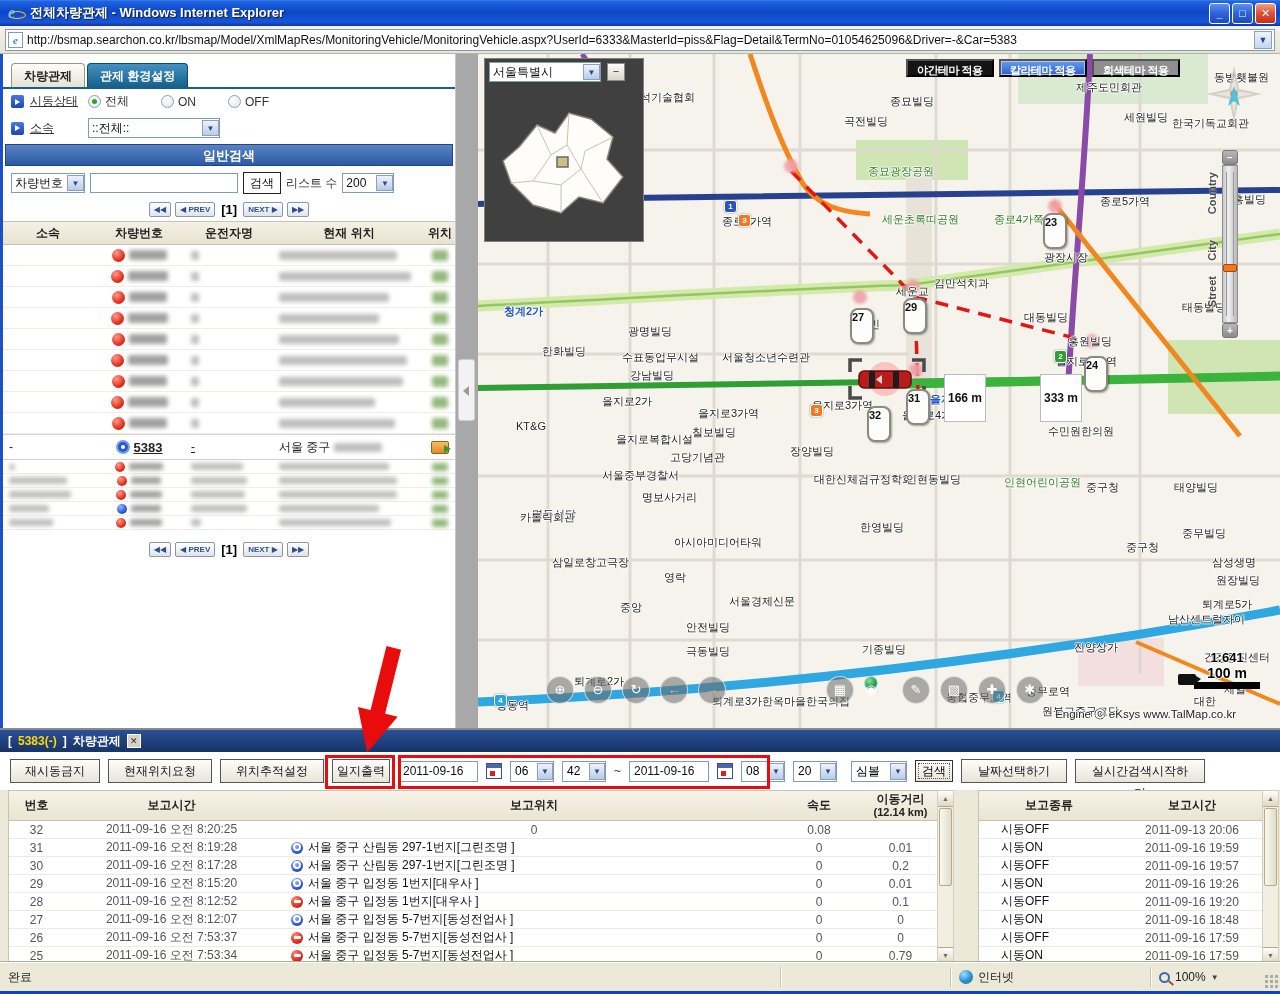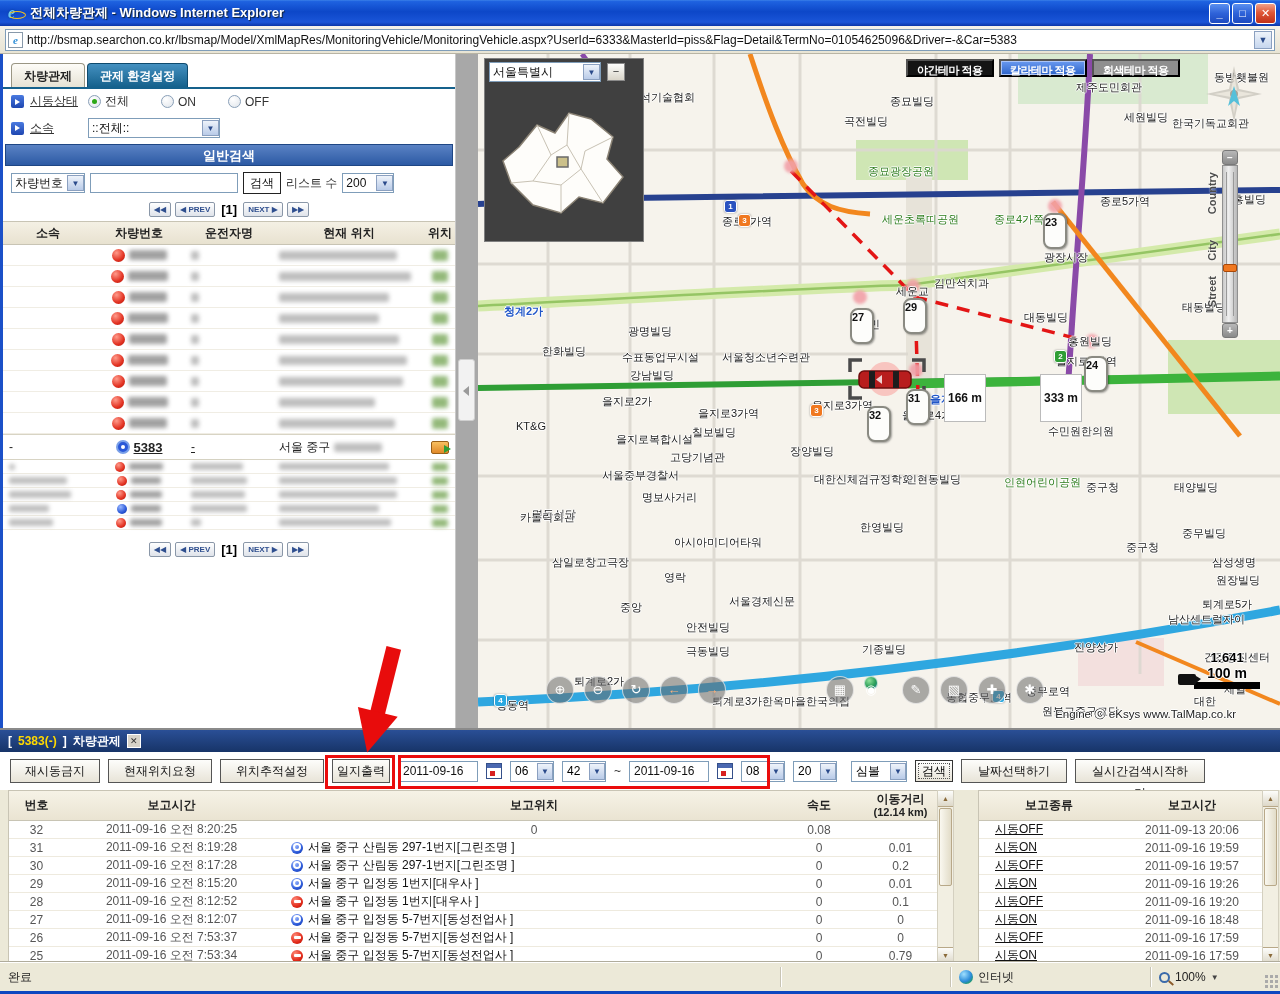--- a/index.html
+++ b/index.html
@@ -198,21 +198,21 @@
   .g2 { grid-template-columns:140px 146px; }
   .rc { text-align:center; color:#555; }
   .rloc { display:flex; align-items:center; gap:5px; padding-left:12px; color:#111; }
   .rico { width:12px; height:12px; border-radius:50%; flex:0 0 12px; }
   .rico[data-icon="stop"] { background:radial-gradient(circle at 35% 30%,#ff8876,#e02818 62%,#a81000); }
   .rico[data-icon="stop"]:after { content:""; display:block; width:7px; height:2.5px; background:#fff;
     margin:4.8px auto 0; border-radius:1px; }
   .rico[data-icon="move"] { background:radial-gradient(circle at 35% 30%,#9ab8ff,#2a58d8 62%,#10309a); }
   .rico[data-icon="move"]:after { content:""; display:block; width:4px; height:4px;
     border:2px solid #fff; border-radius:50%; margin:1px auto 0; }
-  .etype { padding-left:16px; color:#111;text-decoration:underline; }
+  .etype { padding-left:22px; color:#111; }
   .vscroll { position:absolute; top:0; width:17px; height:174px; background:#f2efe2;
     border:1px solid #d4d0c0; }
   .sarw { height:16px; background:linear-gradient(#fdfdfb,#ddd8c8); border-bottom:1px solid #b8a888;
     color:#8a6a3a; font-size:7px; text-align:center; line-height:15px; }
   .sarw.dn { position:absolute; bottom:0; width:100%; border-top:1px solid #b8a888; border-bottom:none; }
   .sthumb { height:78px; margin:1px; background:linear-gradient(90deg,#faf8f0,#e2dcc8);
     border:1px solid #b8a888; border-radius:2px; }
 
   
   .statusbar { position:absolute; left:-3px; top:962px; width:1280px; height:29px; background:#ece9d8;

